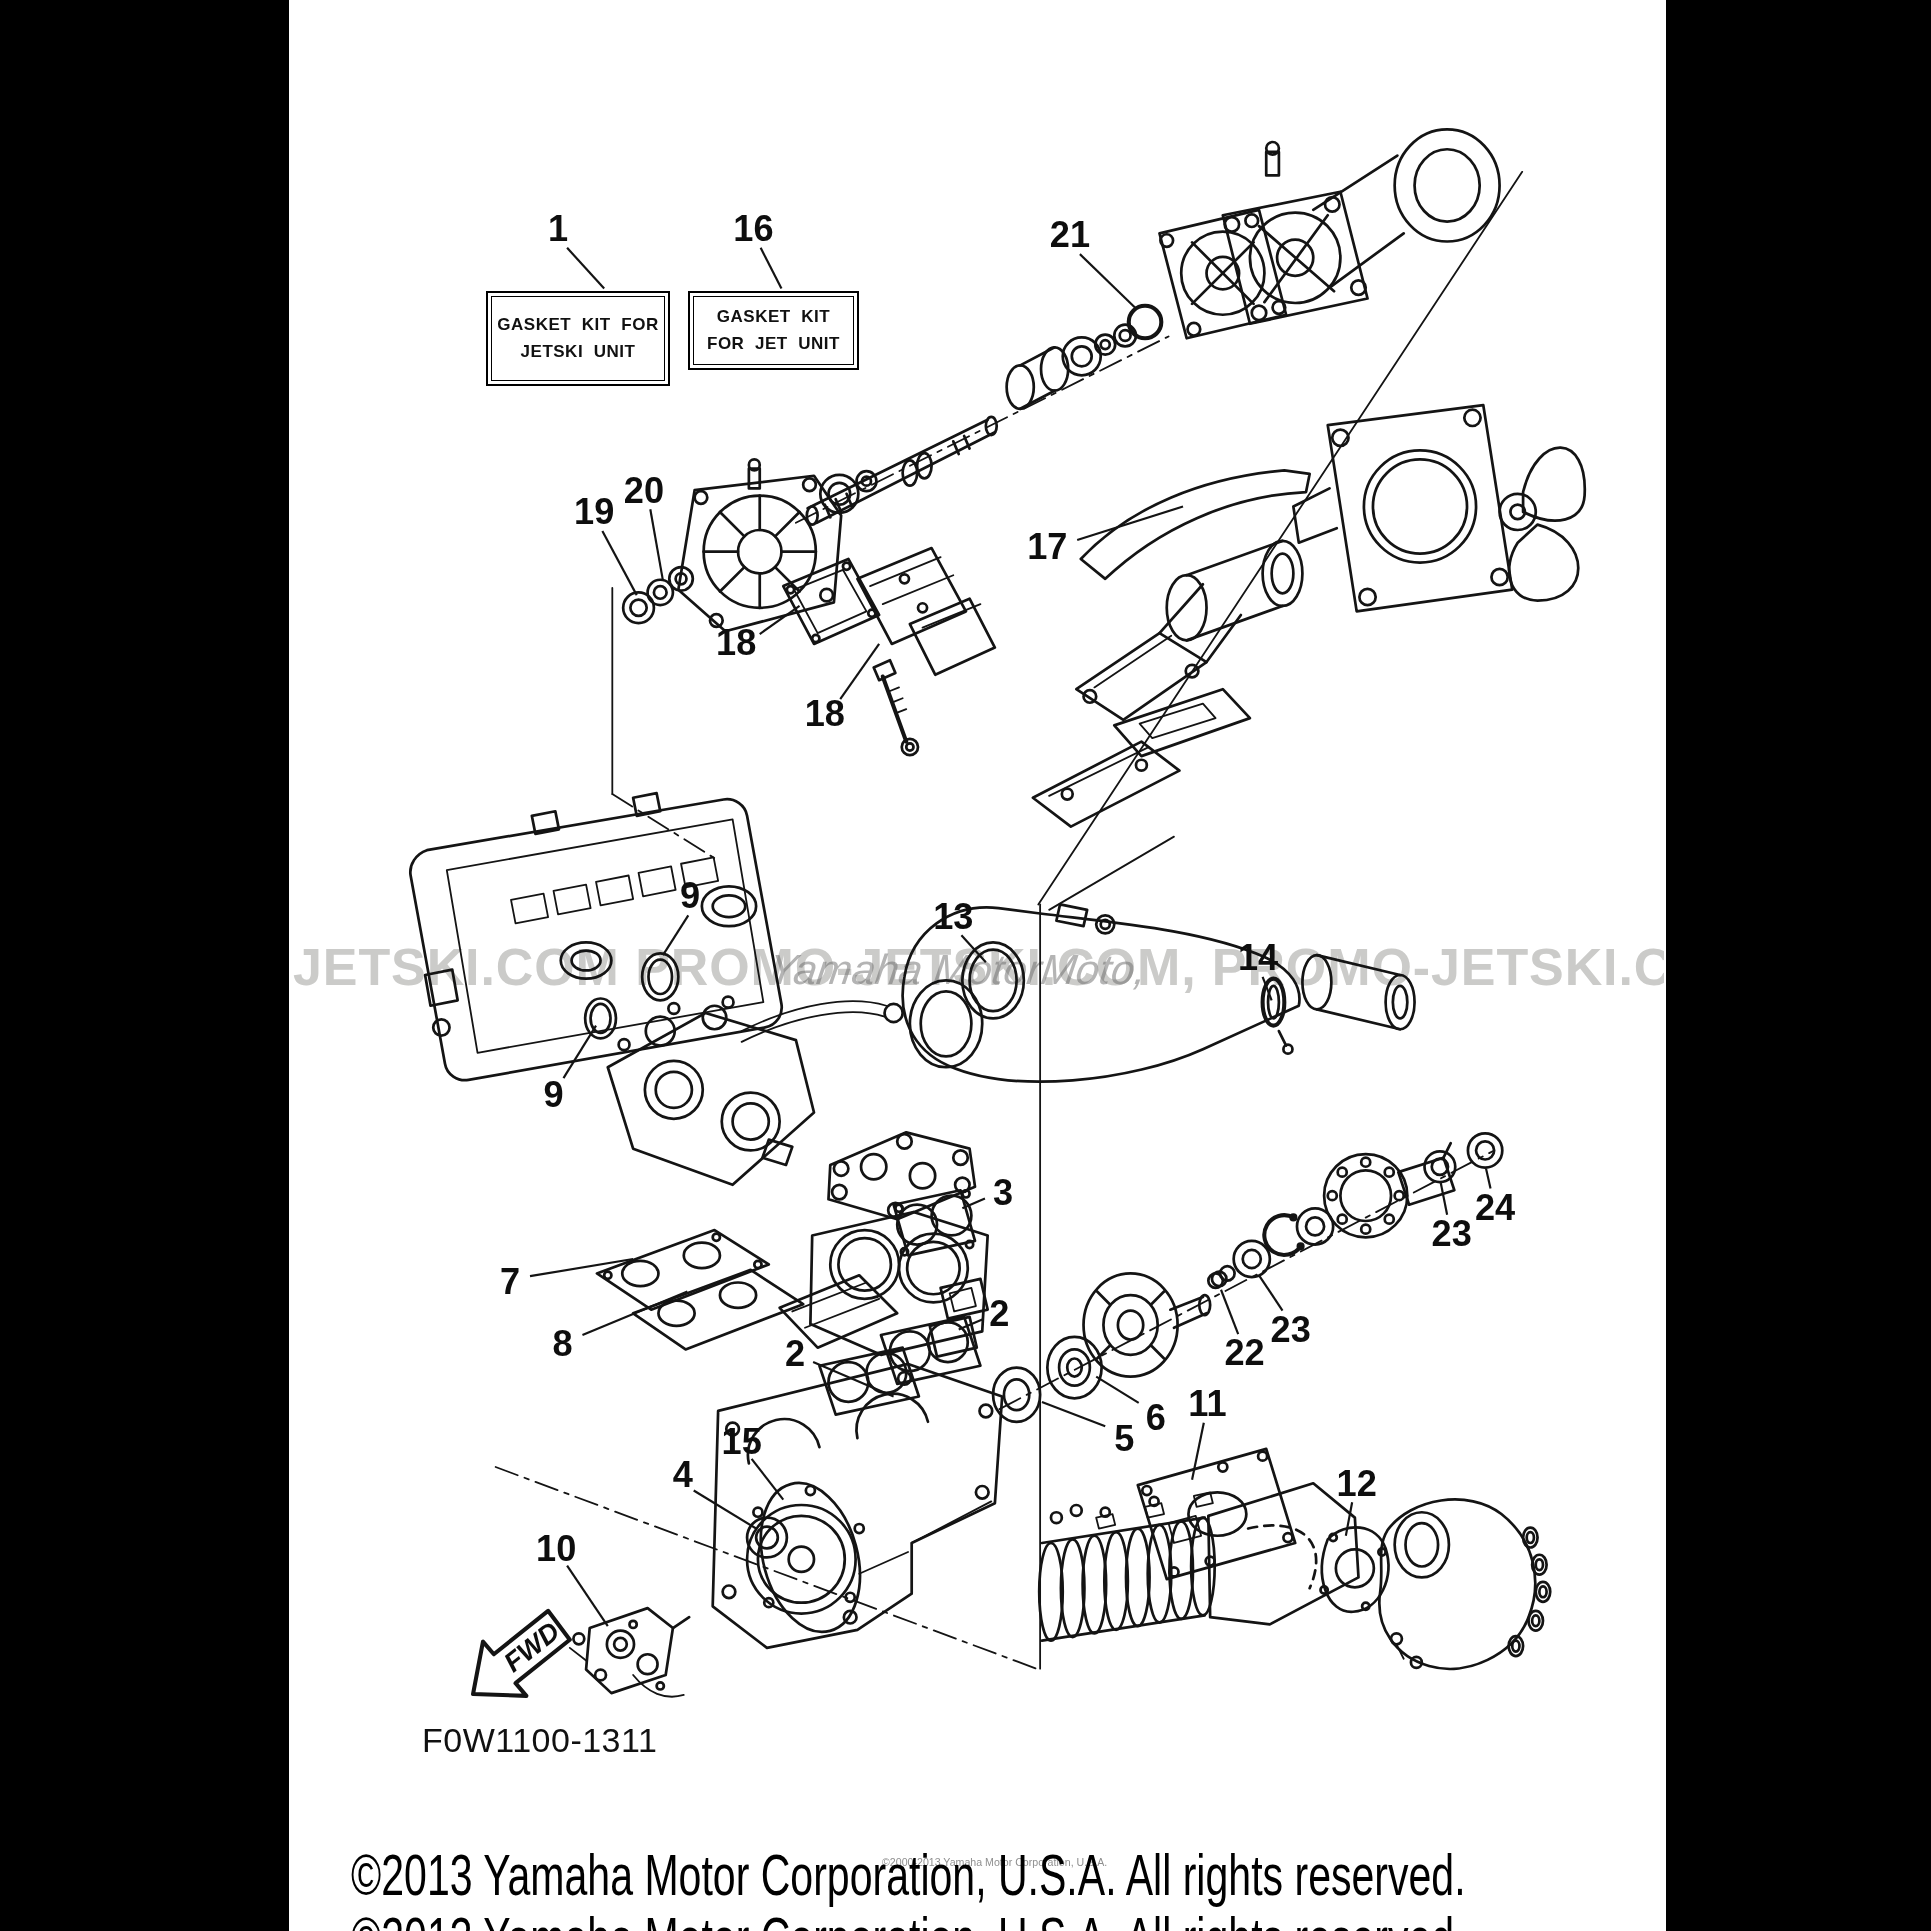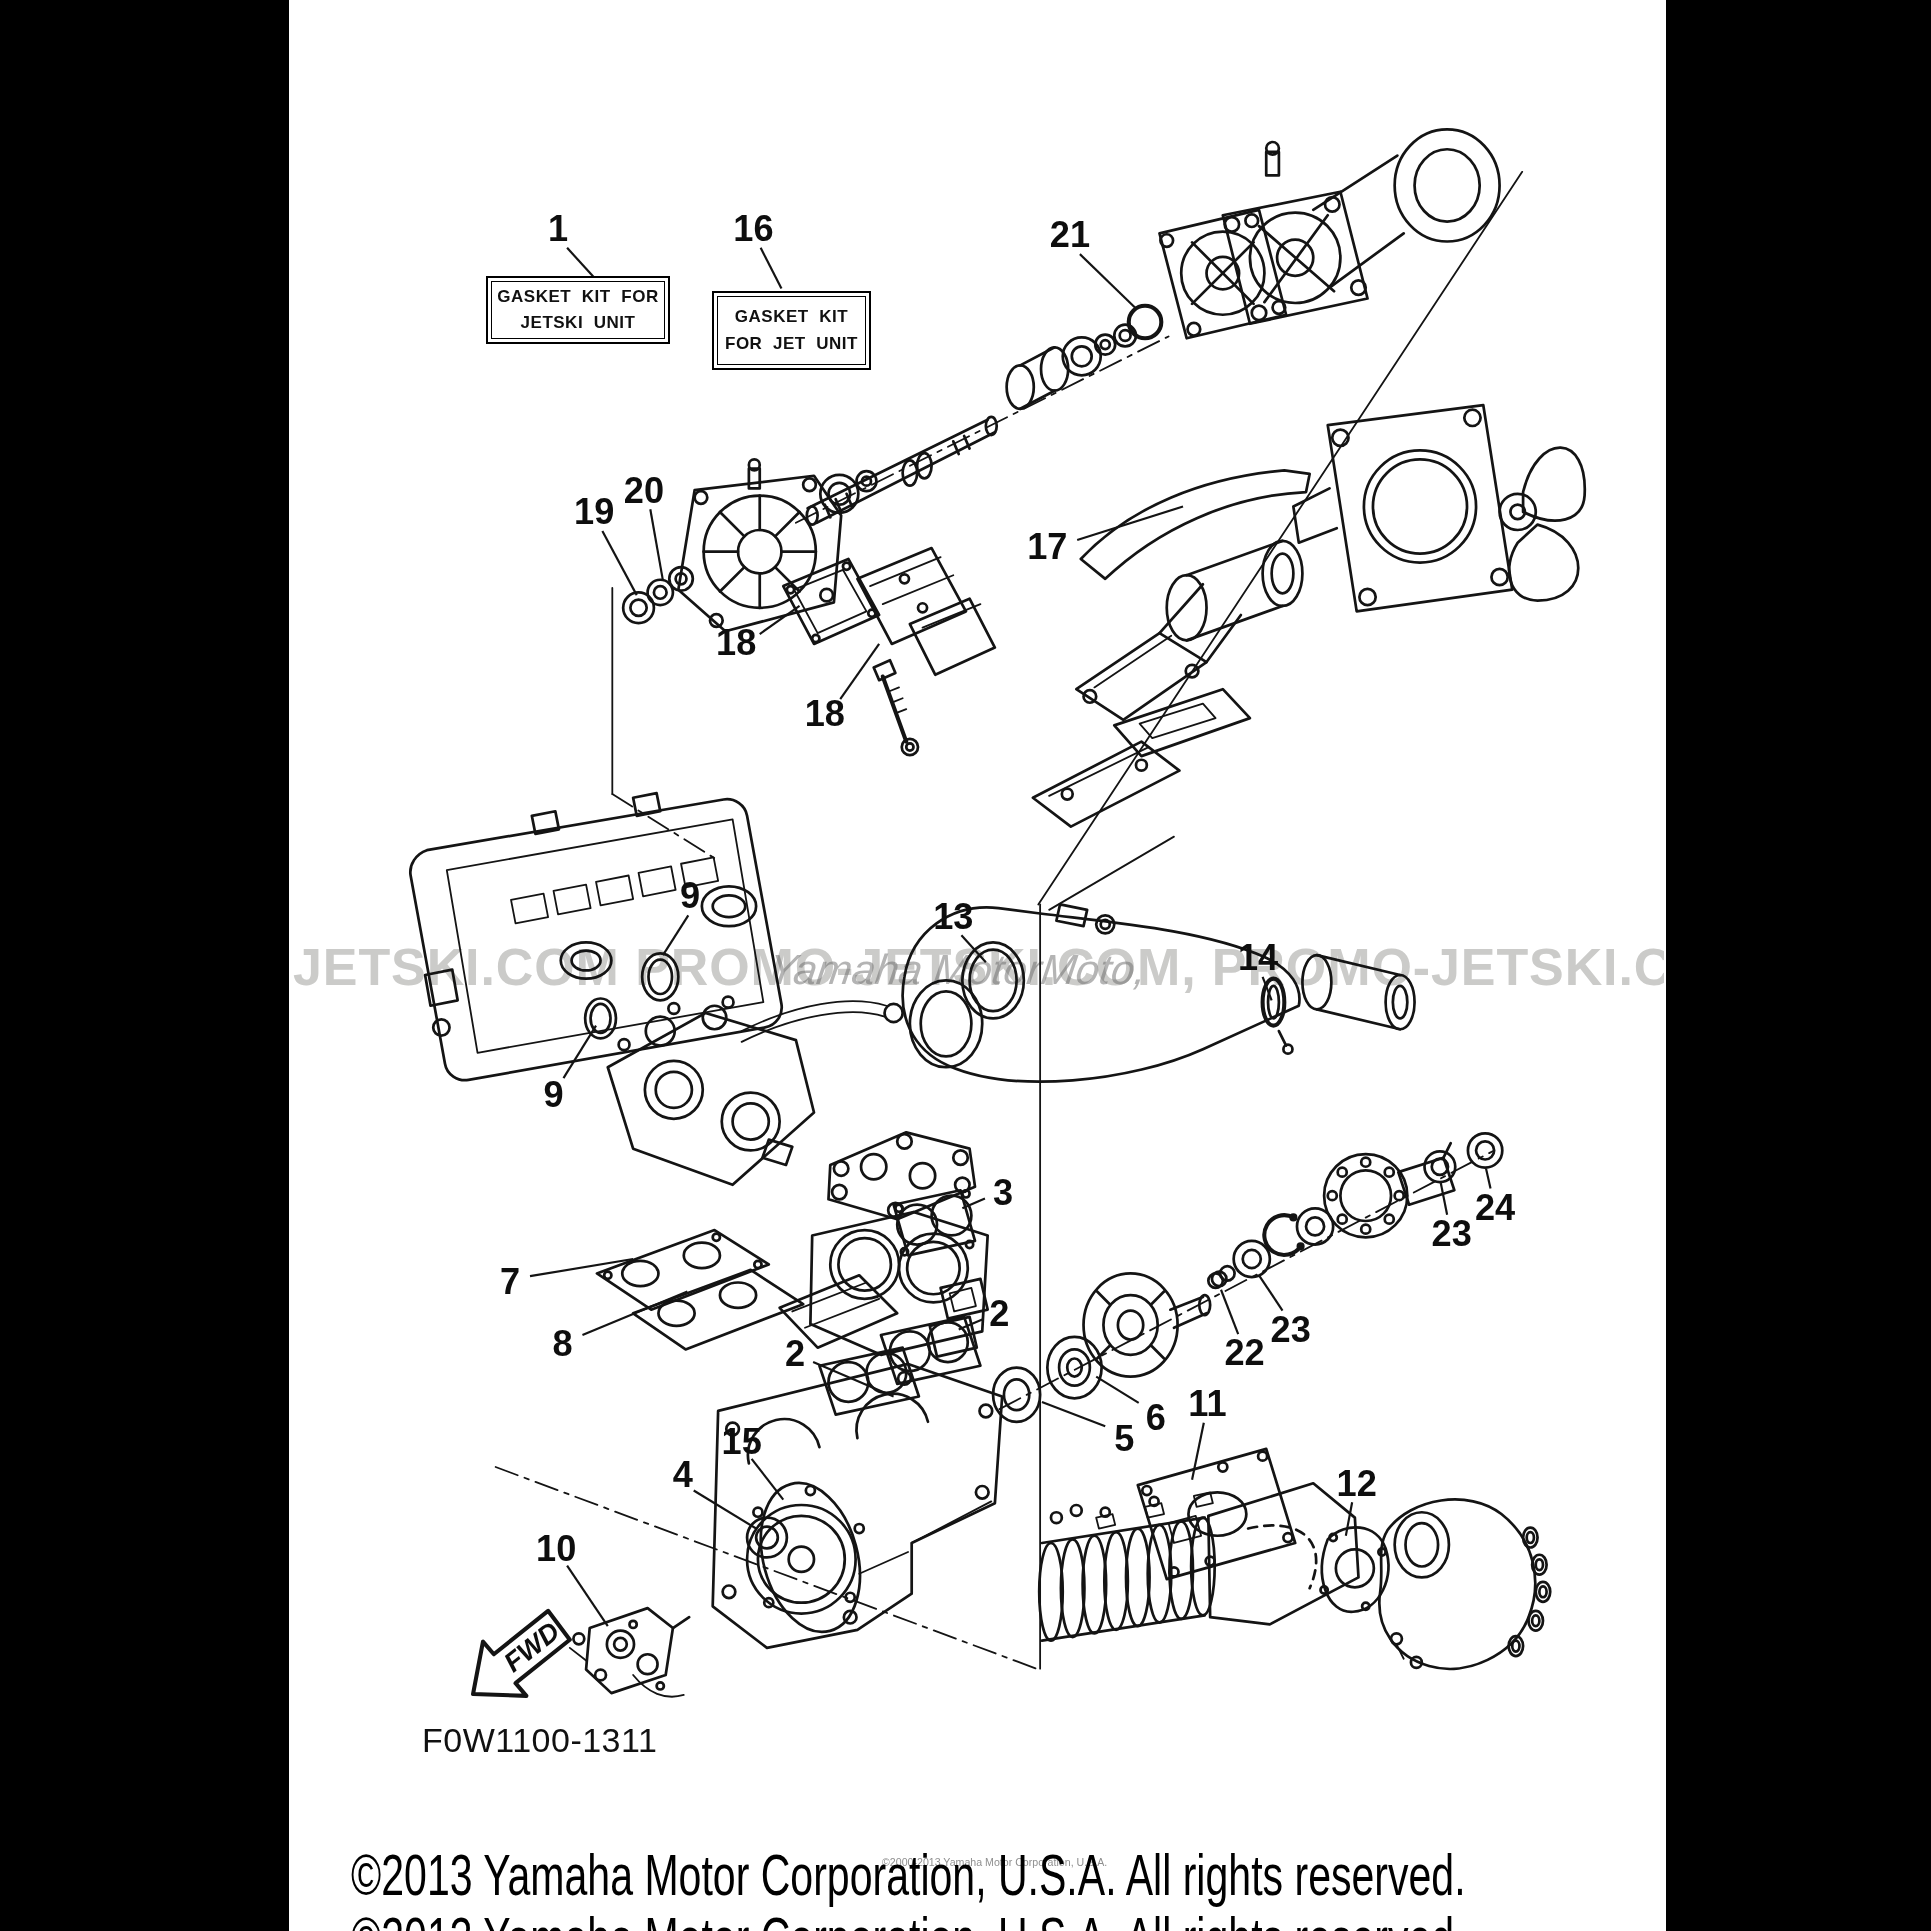--- a/index.html
+++ b/index.html
@@ -19,22 +19,22 @@
   .dd{stroke-dasharray:26 8 5 8;stroke-width:2}
   .dash{stroke-dasharray:10 8}
   .wfill{fill:#fff}
   .callout{font:bold 40px "Liberation Sans",sans-serif;fill:#0e0e0e;text-anchor:middle}
   .leader{stroke:#141414;stroke-width:2.4}
   .fwd-text{font:bold italic 30px "Liberation Sans",sans-serif;fill:#0e0e0e;text-anchor:middle}
   .kit-box{position:absolute;background:#fff;border:2.7px solid #000;padding:2.7px;box-sizing:border-box}
   .kit-inner{border:1.8px solid #000;height:100%;display:flex;flex-direction:column;align-items:center;
              justify-content:center;font-weight:bold;font-size:17px;letter-spacing:0.5px;word-spacing:5.4px;
              line-height:1.55;white-space:nowrap;padding:0 3.6px;box-sizing:border-box}
-  #kit-1{left:486px;top:276px;width:184px;height:68px}
-  #kit-16{left:712px;top:291px;width:159px;height:79px}
+  #kit-1{left:486px;top:291px;width:184px;height:95px}
+  #kit-16{left:688px;top:291px;width:171px;height:79px}
   #part-code{position:absolute;left:422px;top:1721px;font-size:34px;letter-spacing:0.5px}
   .copyright{position:absolute;left:351px;top:1842px;font-size:57px;color:#000;white-space:nowrap;
              transform-origin:left top;transform:scaleX(.72)}
   #copy-clip{top:1905px}
   #small-print{position:absolute;left:882px;top:1855px;font-size:11.8px;color:#8f8f8f;white-space:nowrap;
                transform-origin:left top;transform:scaleX(.9)}
 </style>
 </head>
 <body>
 

